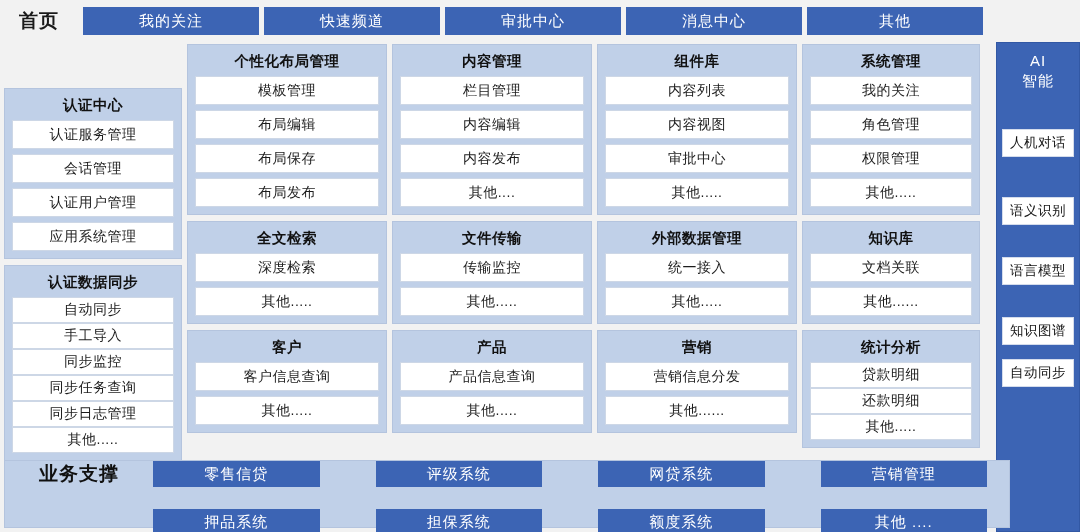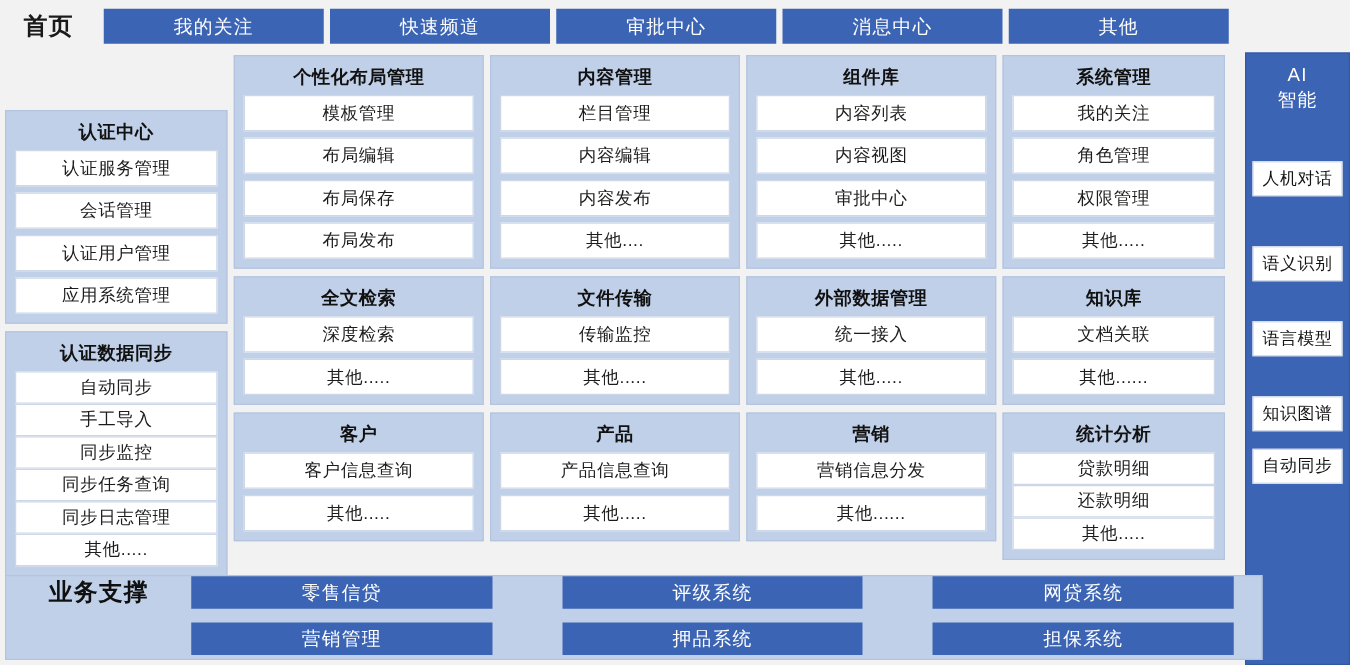--- a/index.html
+++ b/index.html
@@ -153,23 +153,23 @@
     width: 148px;
     text-align: center;
     font-size: 19px;
     font-weight: bold;
     color: #101010;
     letter-spacing: 1px;
   }
   .biz-grid {
     flex: 1;
     display: grid;
-    grid-template-columns: repeat(3, 1fr);
+    grid-template-columns: repeat(4, 1fr);
     grid-template-rows: 26px 26px;
-    gap: 11px 56px;
+    gap: 22px 56px;
     padding-right: 22px;
   }
   .biz-btn {
     background: #3c64b4;
     color: #ffffff;
     font-size: 15px;
     display: flex;
     align-items: center;
     justify-content: center;
     letter-spacing: 1px;

